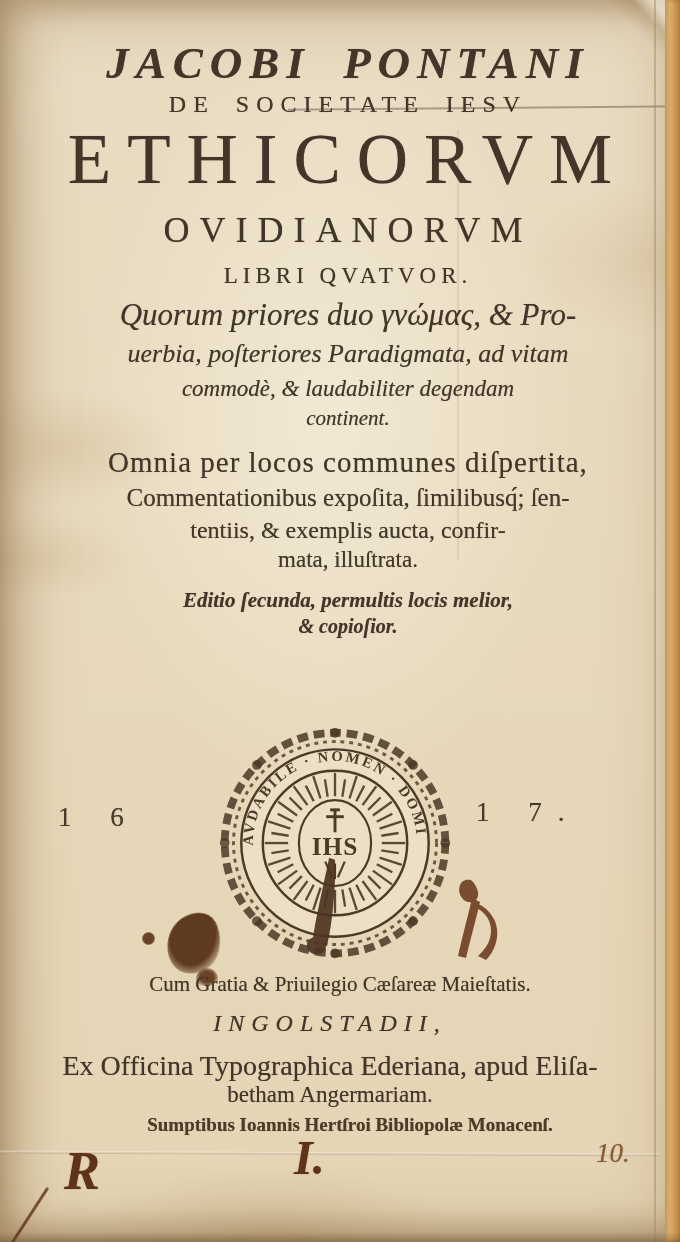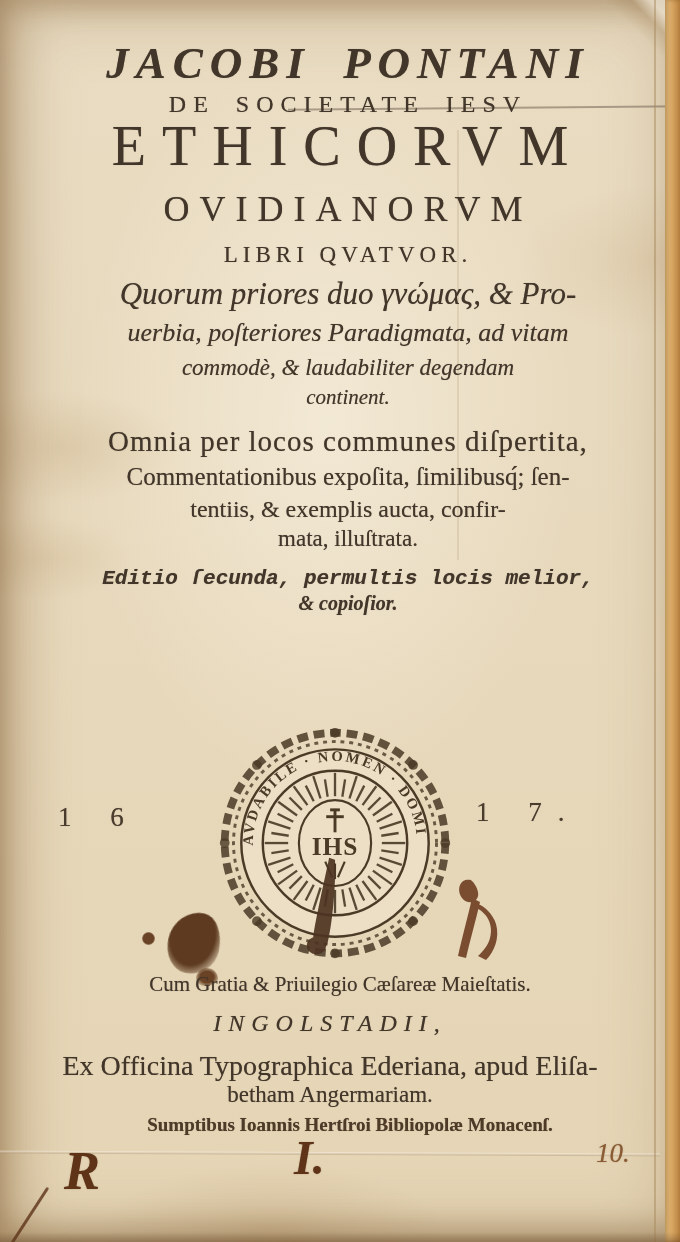--- a/index.html
+++ b/index.html
@@ -16,32 +16,32 @@
       radial-gradient(ellipse 320px 480px at 48% 34%, rgba(255,251,240,.45), transparent 78%),
       linear-gradient(#e9dcc2,#e5d5b5);
     box-shadow: inset 0 0 75px rgba(131,98,56,.38),
                 inset 0 -16px 26px rgba(116,82,42,.30),
                 inset 0 12px 20px rgba(142,106,60,.22),
                 inset 26px 0 34px rgba(150,112,64,.18);
   }
   .stack{position:relative;text-align:center;padding-top:40px;padding-left:16px;}
   .author{font-size:45px;font-style:italic;font-weight:bold;letter-spacing:7px;word-spacing:14px;line-height:1.05;}
   .society{font-size:24px;letter-spacing:7px;word-spacing:8px;margin-top:4px;}
-  .title-main{font-size:56px;letter-spacing:16px;line-height:1.0;}
+  .title-main{font-size:71px;letter-spacing:16px;margin-top:6px;line-height:1.0;}
   .title-sub{font-size:36px;letter-spacing:10px;margin-top:17px;line-height:1.0;}
   .books{font-size:23px;letter-spacing:5px;margin-top:15px;}
   .arg1{font-size:31px;font-style:italic;margin-top:8px;}
   .arg2{font-size:26px;font-style:italic;margin-top:6px;}
   .arg3{font-size:23px;font-style:italic;margin-top:7px;}
   .arg4{font-size:21px;font-style:italic;margin-top:4px;}
   .con1{font-size:29px;margin-top:15px;letter-spacing:1px;}
   .con2{font-size:25px;margin-top:5px;}
   .con3{font-size:24px;margin-top:5px;}
   .con4{font-size:23px;margin-top:3px;}
-  .ed1{font-size:21px;font-style:italic;font-weight:bold;margin-top:15px;font-family:Liberation Mono, monospace;}
+  .ed1{font-size:21px;font-style:italic;font-weight:bold;margin-top:15px;}
   .ed2{font-size:20px;font-style:italic;font-weight:bold;margin-top:2px;}
   .ink{text-shadow:0 0 .7px rgba(62,50,38,.55);}
   .abs{position:absolute;}
   .year{font-size:27px;letter-spacing:16px;color:#4a3c2d;}
   .privilege{left:0;right:20px;top:972px;text-align:center;font-size:21px;margin-left:20px;}
   .place{left:0;right:20px;top:1010px;text-align:center;font-size:24px;font-style:italic;letter-spacing:7px;}
   .imprint1{left:0;right:20px;top:1050px;text-align:center;font-size:28px;}
   .imprint2{left:0;right:20px;top:1082px;text-align:center;font-size:23px;}
   .bookseller{left:0;right:20px;top:1114px;text-align:center;font-size:19px;font-weight:bold;color:#4e3a27;padding-left:40px;}
   .hand{color:#5e3318;font-style:italic;text-shadow:0 0 1.2px rgba(94,51,24,.5);}

